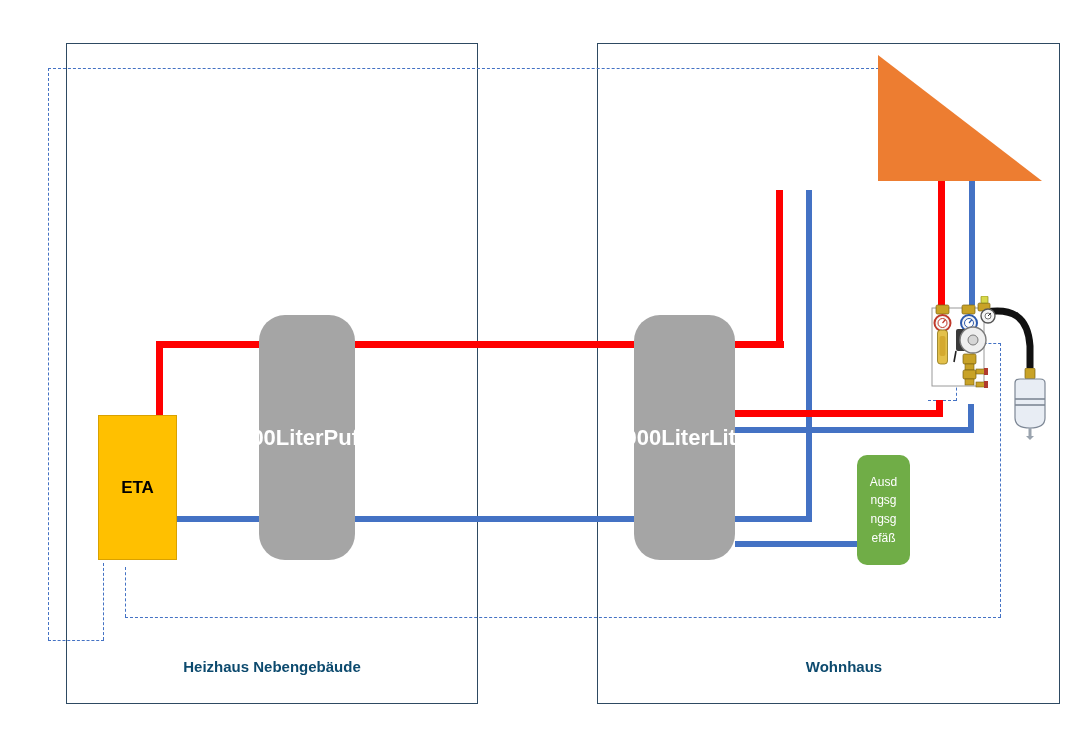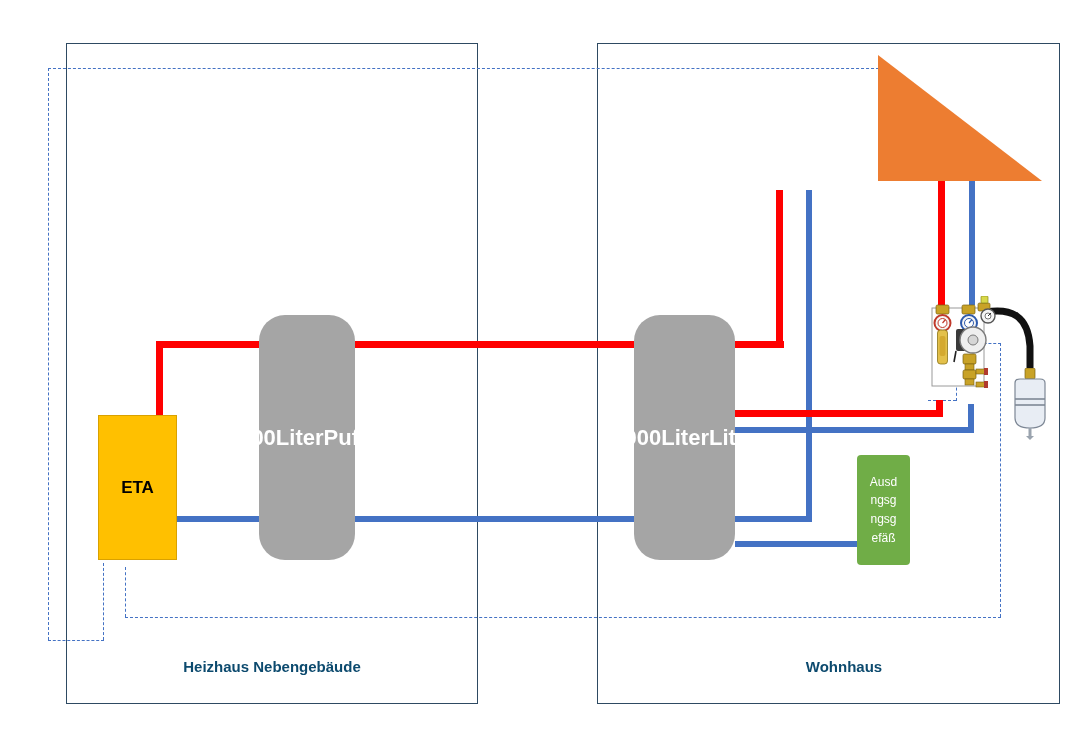--- a/index.html
+++ b/index.html
@@ -84,21 +84,21 @@
     align-items:center;
     justify-content:center;
     color:#ffffff;
     font-weight:bold;
     font-size:15px;
     z-index:6;
   }
   .green-box{
     position:absolute;
     background:#70AD47;
-    border-radius:4px;
+    border-radius:10px;
     display:flex;
     flex-direction:column;
     align-items:center;
     justify-content:center;
     color:#ffffff;
     font-size:12px;
     line-height:1.55;
     z-index:6;
   }
   .green-box span{display:block;}

